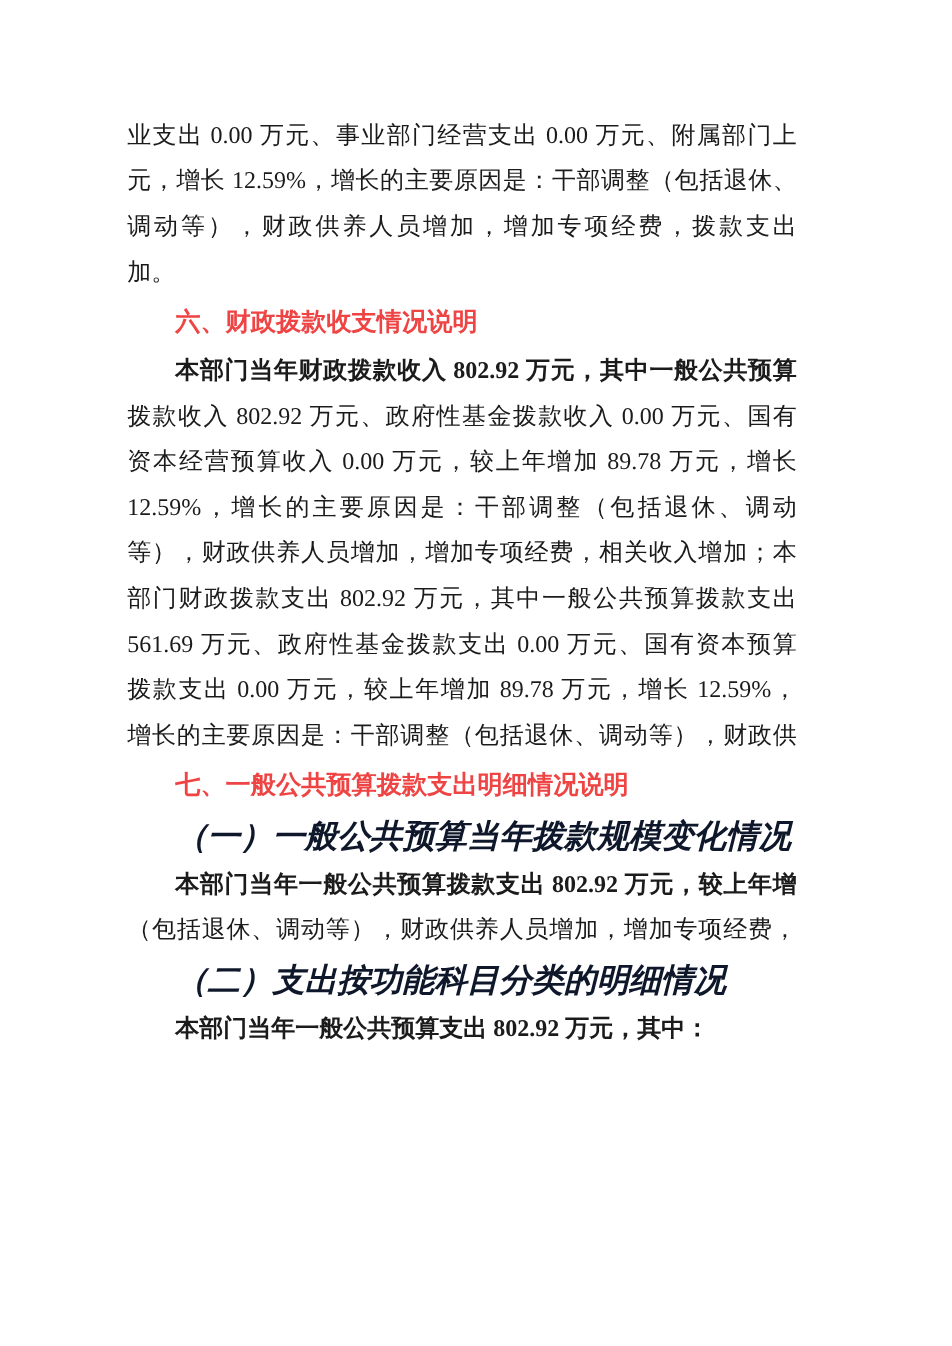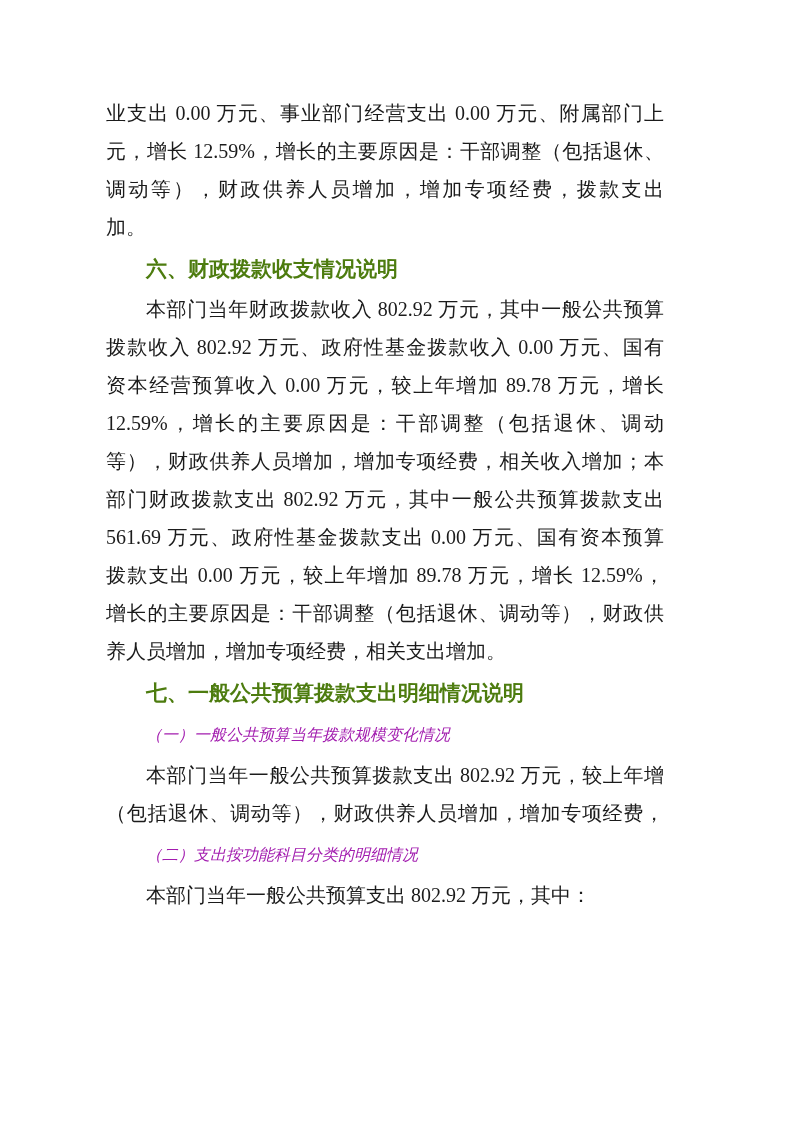--- a/index.html
+++ b/index.html
@@ -16,30 +16,30 @@
     font-family: "Liberation Serif", "DejaVu Serif", serif;
     font-size: 20px; line-height: 38px; height: 38px;
     white-space: nowrap;
   }
   .line.fill {
     white-space: normal;
     text-align: justify;
     text-justify: inter-character;
     text-align-last: justify;
   }
-  .line.indent { padding-left: 40px; }
+  .line.indent { padding-left: 40px; font-weight: bold; }
   .h1 {
     font-family: "Liberation Sans", "DejaVu Sans", sans-serif;
     font-weight: 700; font-size: 21px; line-height: 38px;
-    padding-left: 40px; margin: 4px 0 2px 0; color: #4d7c0f;
+    padding-left: 40px; margin: 4px 0 2px 0; color: #ef4444;
   }
   .h2 {
     font-family: "Liberation Serif", "DejaVu Serif", serif;
-    font-style: italic; font-weight: 400; font-size: 16px; line-height: 38px;
-    padding-left: 40px; margin: 4px 0 2px 0; color: #a21caf;
+    font-style: italic; font-weight: 700; font-size: 27px; line-height: 38px;
+    padding-left: 40px; margin: 4px 0 2px 0; color: #0f172a;
   }
 </style>
 </head>
 <body>
 
 <div class="page">
     <div class="para">
       <div class="line fill">业支出 0.00 万元、事业部门经营支出 0.00 万元、附属部门上</div>
       <div class="line fill">元，增长 12.59%，增长的主要原因是：干部调整（包括退休、</div>
       <div class="line fill">调动等），财政供养人员增加，增加专项经费，拨款支出</div>
@@ -49,21 +49,20 @@
     <div class="para">
       <div class="line indent fill">本部门当年财政拨款收入 802.92 万元，其中一般公共预算</div>
       <div class="line fill">拨款收入 802.92 万元、政府性基金拨款收入 0.00 万元、国有</div>
       <div class="line fill">资本经营预算收入 0.00 万元，较上年增加 89.78 万元，增长</div>
       <div class="line fill">12.59%，增长的主要原因是：干部调整（包括退休、调动</div>
       <div class="line fill">等），财政供养人员增加，增加专项经费，相关收入增加；本</div>
       <div class="line fill">部门财政拨款支出 802.92 万元，其中一般公共预算拨款支出</div>
       <div class="line fill">561.69 万元、政府性基金拨款支出 0.00 万元、国有资本预算</div>
       <div class="line fill">拨款支出 0.00 万元，较上年增加 89.78 万元，增长 12.59%，</div>
       <div class="line fill">增长的主要原因是：干部调整（包括退休、调动等），财政供</div>
-      <div class="line">养人员增加，增加专项经费，相关支出增加。</div>
     </div>
     <div class="h1">七、一般公共预算拨款支出明细情况说明</div>
     <div class="h2">（一）一般公共预算当年拨款规模变化情况</div>
     <div class="para">
       <div class="line indent fill">本部门当年一般公共预算拨款支出 802.92 万元，较上年增</div>
       <div class="line fill">（包括退休、调动等），财政供养人员增加，增加专项经费，</div>
     </div>
     <div class="h2">（二）支出按功能科目分类的明细情况</div>
     <div class="para">
       <div class="line indent">本部门当年一般公共预算支出 802.92 万元，其中：</div>

